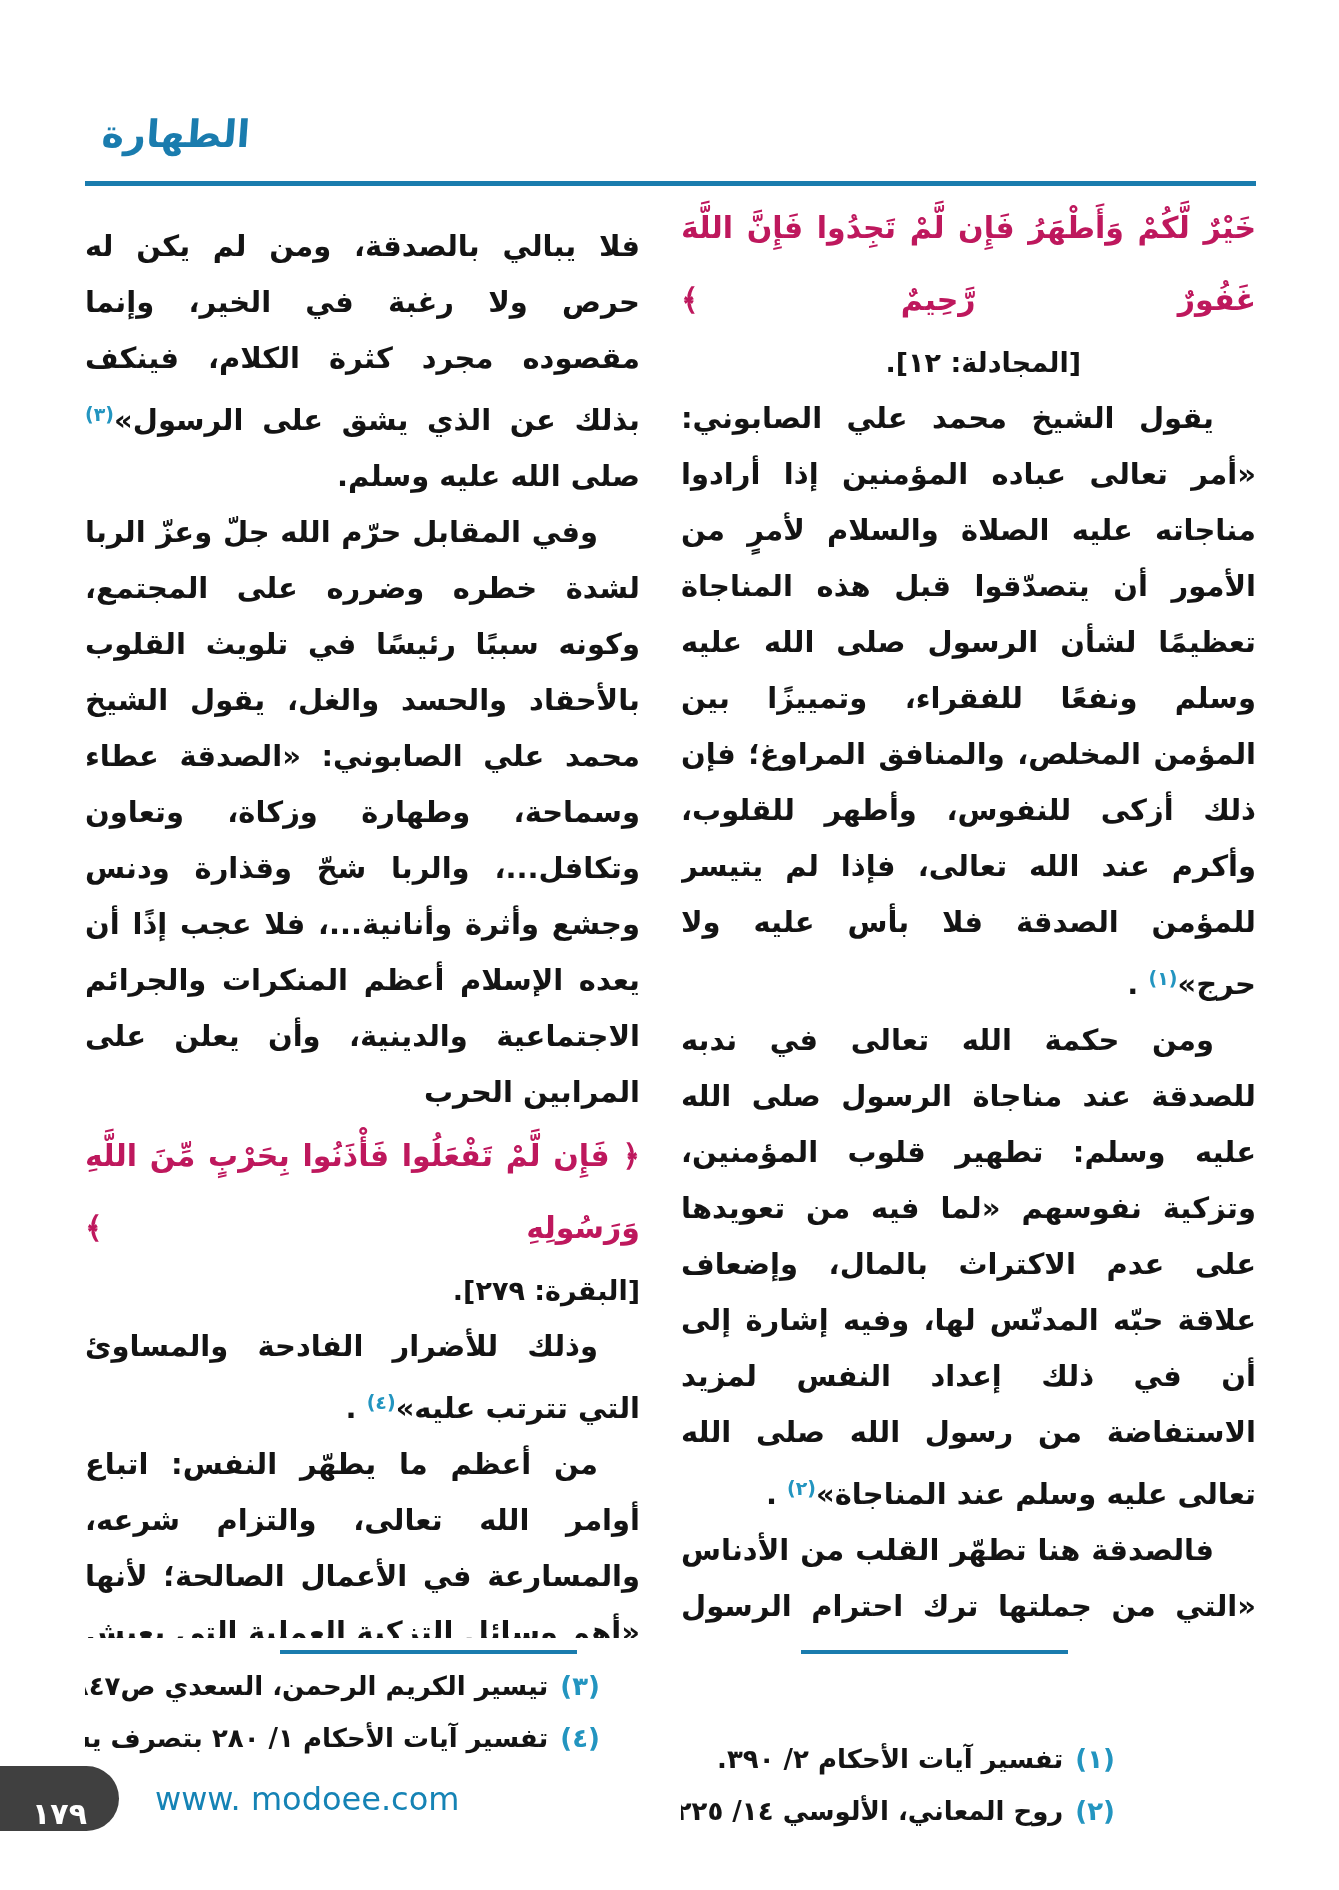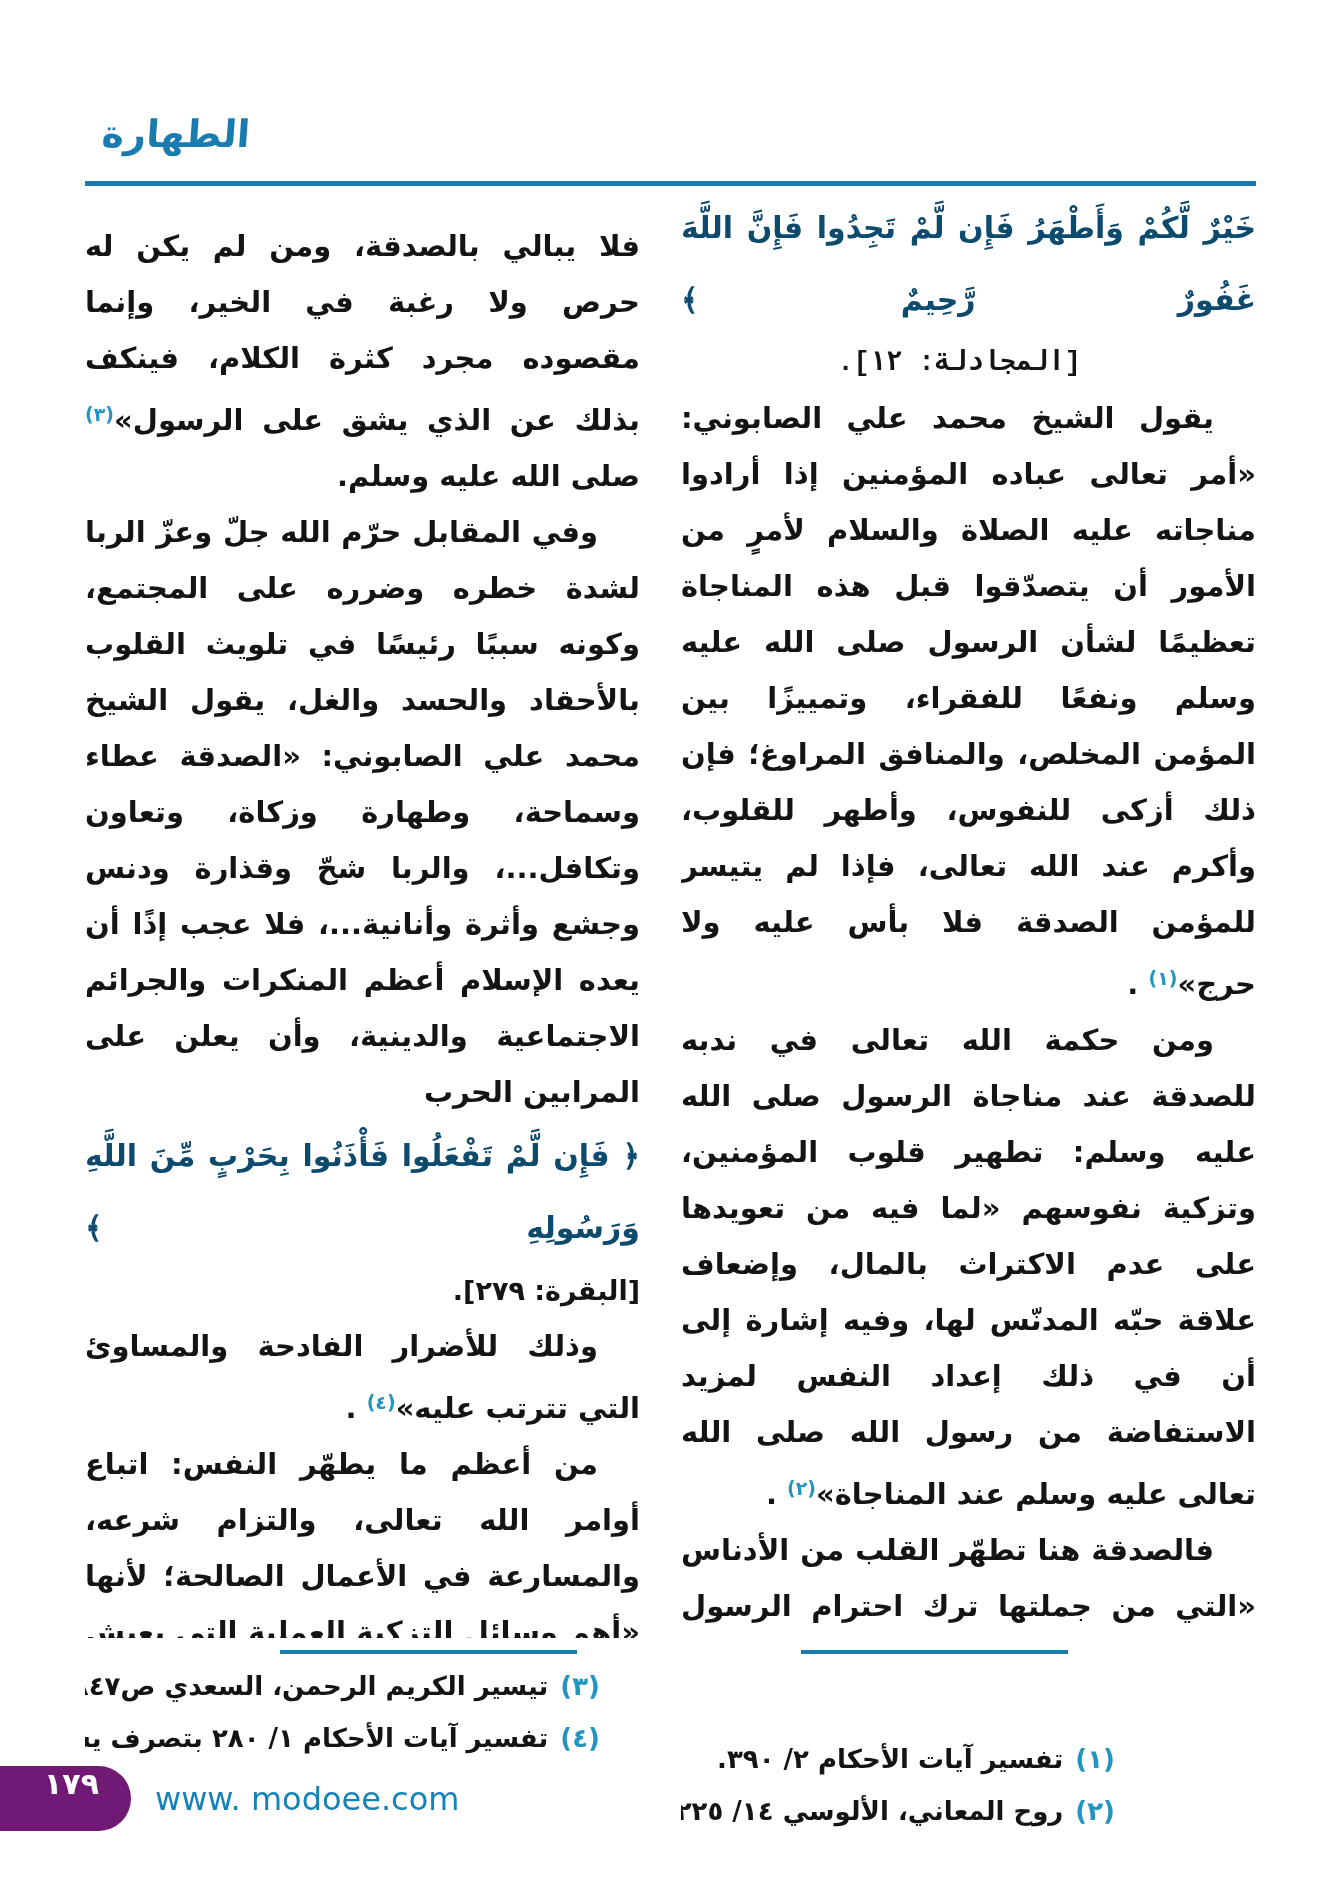--- a/index.html
+++ b/index.html
@@ -16,43 +16,43 @@
   .col{
     position:absolute;top:192px;height:1446px;overflow:hidden;box-sizing:border-box;
     direction:rtl;text-align:justify;font-weight:bold;
     font-size:29px;line-height:56px;color:#141414;
   }
   .col-right{left:681px;width:575px;}
   .col-left{left:85px;width:555px;padding-top:26px;}
   .para{margin:0;text-indent:42px;}
   .para.no-indent{text-indent:0;}
   .verse-line{
-    text-indent:0;color:#0c4a6e;font-size:30px;line-height:72px;
+    text-indent:0;color:#be185d;font-size:30px;line-height:72px;
     text-align:justify;text-align-last:justify;
   }
   .ref{text-indent:0;font-size:27px;line-height:54px;}
-  .ref-r{padding-left:0;padding-right:175px;font-family:Liberation Mono, monospace;}
+  .ref-r{padding-left:0;padding-right:175px;}
   .ref-l{text-align:right;}
   .seg-fn{color:#2395c0;font-size:19px;vertical-align:9px;letter-spacing:1px;}
   .fn-sep{position:absolute;top:1650px;height:4px;background:#1a7cae;}
   .fn-sep-r{left:801px;width:267px;}
   .fn-sep-l{left:280px;width:297px;}
   .footnotes{
     position:absolute;direction:rtl;text-align:right;font-weight:bold;
     font-size:26px;line-height:52px;color:#141414;
   }
   .footnotes-r{left:681px;width:434px;top:1733px;}
   .footnotes-l{left:85px;width:515px;top:1660px;}
   .fn-line{white-space:nowrap;overflow:hidden;}
   .fn-num{color:#2395c0;margin-left:12px;}
   .page-badge{
     position:absolute;left:0;top:1766px;width:119px;height:65px;
-    background:#701a75;border-radius:0 34px 34px 0;
+    background:#404040;border-radius:0 34px 34px 0;
     color:#ffffff;font-size:30px;font-weight:bold;
-    display:flex;align-items:flex-start;justify-content:center;direction:rtl;padding-left:12px;
+    display:flex;align-items:flex-end;justify-content:center;direction:rtl;
   }
   .website{
     position:absolute;left:155px;top:1780px;
     color:#1583b5;font-size:32px;font-weight:normal;direction:ltr;
   }
 </style>
 </head>
 <body>
 
 <div class="chapter-title">الطهارة</div>

